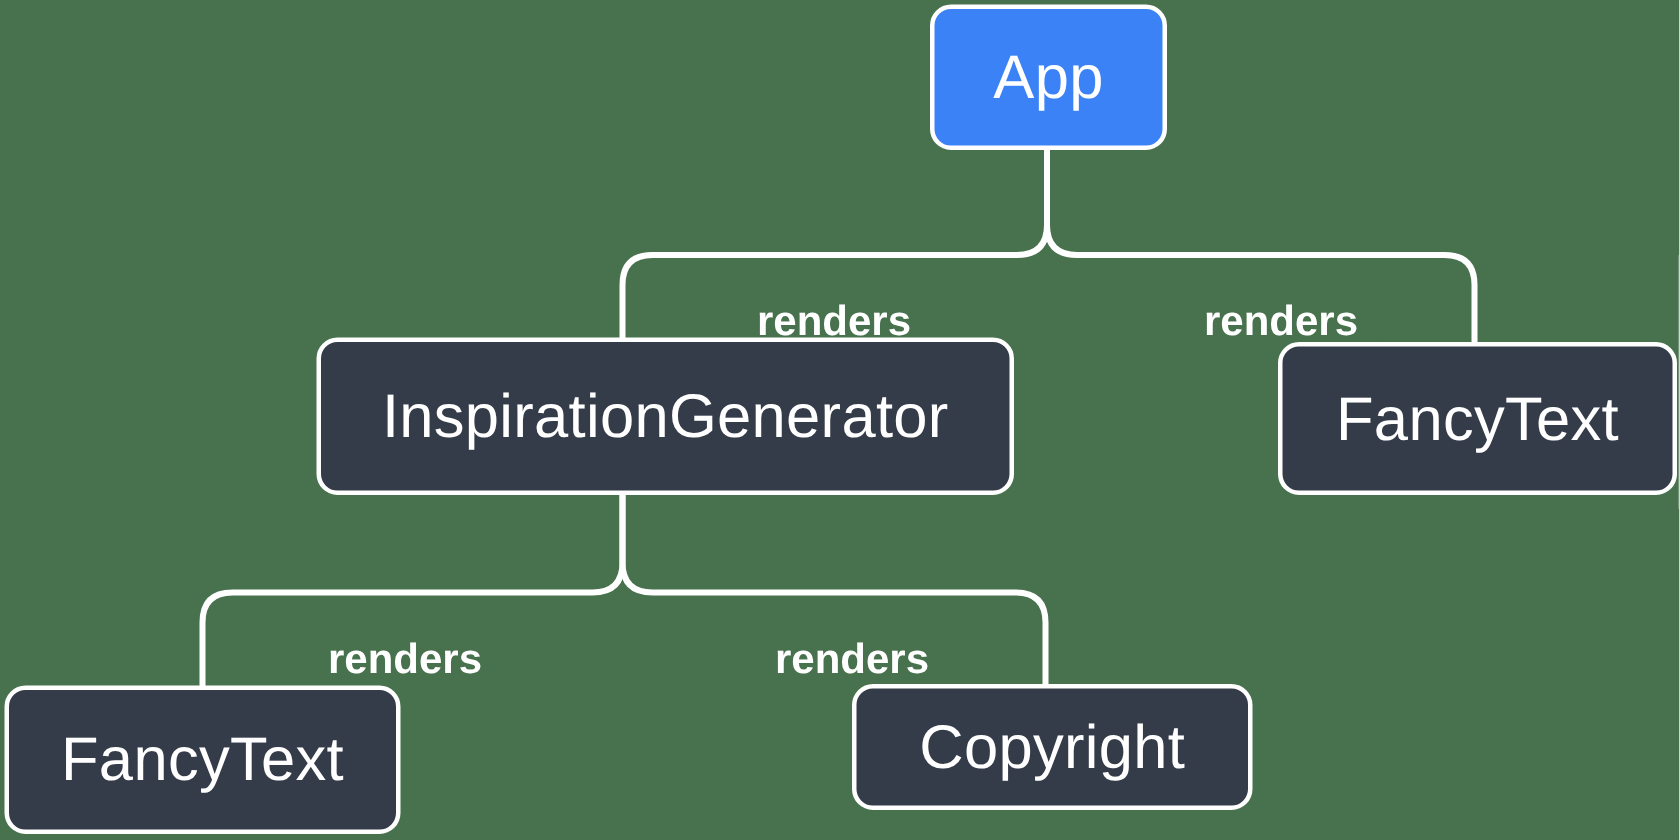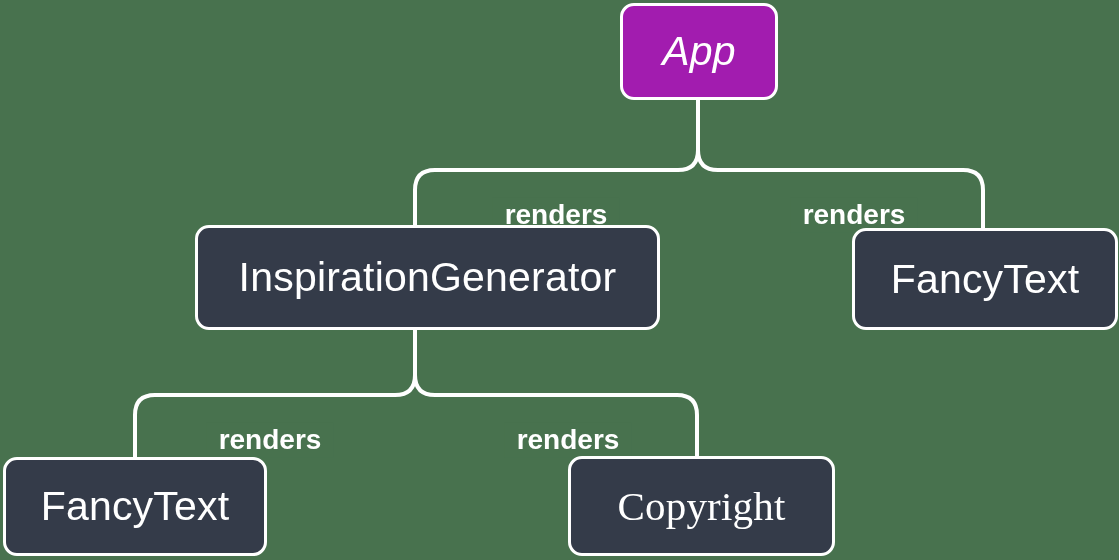--- a/index.html
+++ b/index.html
@@ -30,21 +30,21 @@
     justify-content: center;
     font-size: 41px;
     line-height: 1;
     letter-spacing: 0.2px;
     white-space: nowrap;
   }
   .node-app        { left: 620px; top: 3px;   width: 158px; height: 97px;  }
   .node-ig         { left: 195px; top: 225px; width: 465px; height: 105px; }
   .node-ft-top     { left: 852px; top: 228px; width: 266px; height: 102px; }
   .node-ft-bottom  { left: 3px;   top: 457px; width: 264px; height: 99px;  }
-  .node-copyright  { left: 568px; top: 456px; width: 267px; height: 100px; font-family: Liberation Serif, serif; }
+  .node-copyright  { left: 568px; top: 456px; width: 267px; height: 84px; }
   .edge-label {
     position: absolute;
     transform: translate(-50%, -50%);
     padding: 2px 12px;
     font-size: 28px;
     font-weight: bold;
     line-height: 1.1;
     white-space: nowrap;
     margin-top: 45px;
   }
@@ -63,18 +63,18 @@
     <path d="M 698 100 V 150 Q 698 170 718 170 H 963 Q 983 170 983 190 V 229" style="stroke: rgb(255, 255, 255);"></path>
     <path d="M 415 330 V 375 Q 415 395 395 395 H 155 Q 135 395 135 415 V 458" style="stroke: rgb(255, 255, 255);"></path>
     <path d="M 415 330 V 375 Q 415 395 435 395 H 677 Q 697 395 697 415 V 457" style="stroke: rgb(255, 255, 255);"></path>
   </svg>
 
   <span class="edge-label edge-label-1" style="background: rgb(72, 114, 78); color: rgb(255, 255, 255);">renders</span>
   <span class="edge-label edge-label-2" style="background: rgb(72, 114, 78); color: rgb(255, 255, 255);">renders</span>
   <span class="edge-label edge-label-3" style="background: rgb(72, 114, 78); color: rgb(255, 255, 255);">renders</span>
   <span class="edge-label edge-label-4" style="background: rgb(72, 114, 78); color: rgb(255, 255, 255);">renders</span>
 
-  <div class="node node-app" style="background: #a21caf; color: rgb(255, 255, 255); font-style: italic;">App</div>
-  <div class="node node-ig" style="background: rgb(52, 59, 73); color: rgb(255, 255, 255);">InspirationGenerator</div>
+  <div class="node node-app" style="background: #3b82f6; color: rgb(255, 255, 255);">App</div>
+  <div class="node node-ig" style="background: rgb(52, 59, 73); color: rgb(255, 255, 255); margin-left: 16px;">InspirationGenerator</div>
   <div class="node node-ft-top" style="background: rgb(52, 59, 73); color: rgb(255, 255, 255);">FancyText</div>
   <div class="node node-ft-bottom" style="background: rgb(52, 59, 73); color: rgb(255, 255, 255);">FancyText</div>
   <div class="node node-copyright" style="background: rgb(52, 59, 73); color: rgb(255, 255, 255);">Copyright</div>
 </div>
 
 </body></html>

